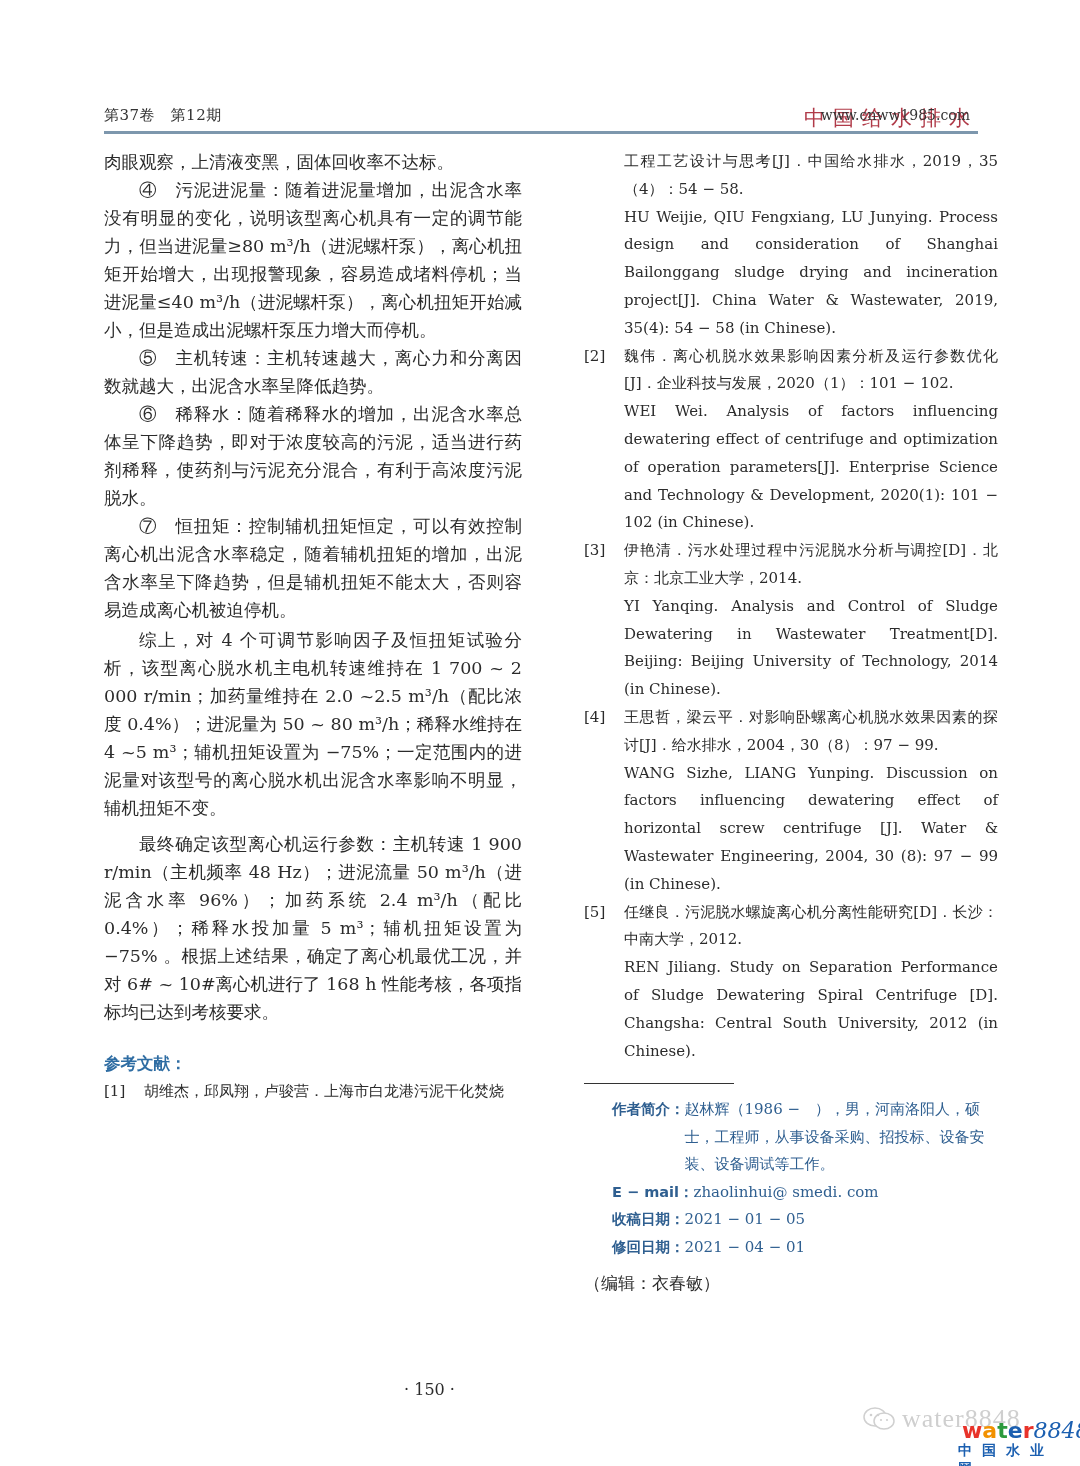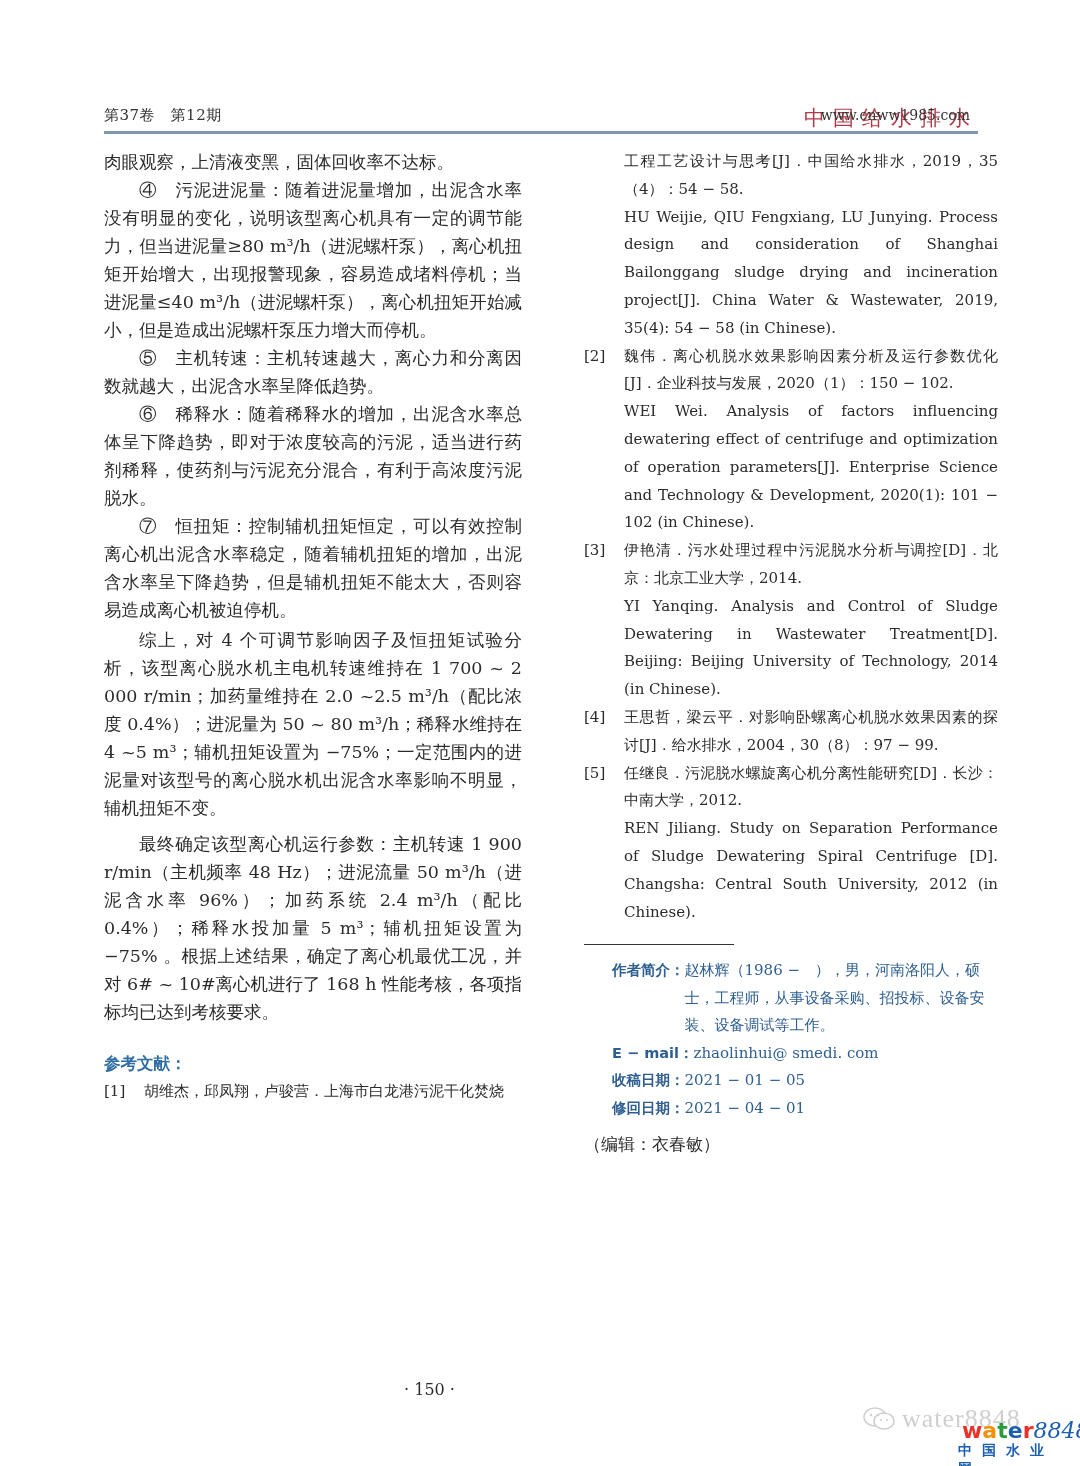--- a/index.html
+++ b/index.html
@@ -70,35 +70,36 @@
 </div>
 
 <div class="col col-right">
   <div class="ref-cont">
     <p>工程工艺设计与思考[J]．中国给水排水，2019，35（4）：54 − 58.</p>
     <p>HU Weijie, QIU Fengxiang, LU Junying. Process design and consideration of Shanghai Bailonggang sludge drying and incineration project[J]. China Water &amp; Wastewater, 2019, 35(4): 54 − 58 (in Chinese).</p>
   </div>
   <div class="ref">
     <span class="ref-num">[2]</span>
     <div class="ref-body">
-      <p>魏伟．离心机脱水效果影响因素分析及运行参数优化[J]．企业科技与发展，2020（1）：150 − 102.</p>
+      <p>魏伟．离心机脱水效果影响因素分析及运行参数优化[J]．企业科技与发展，2020（1）：101 − 102.</p>
       <p>WEI Wei. Analysis of factors influencing dewatering effect of centrifuge and optimization of operation parameters[J]. Enterprise Science and Technology &amp; Development, 2020(1): 101 − 102 (in Chinese).</p>
     </div>
   </div>
   <div class="ref">
     <span class="ref-num">[3]</span>
     <div class="ref-body">
       <p>伊艳清．污水处理过程中污泥脱水分析与调控[D]．北京：北京工业大学，2014.</p>
       <p>YI Yanqing. Analysis and Control of Sludge Dewatering in Wastewater Treatment[D]. Beijing: Beijing University of Technology, 2014 (in Chinese).</p>
     </div>
   </div>
   <div class="ref">
     <span class="ref-num">[4]</span>
     <div class="ref-body">
       <p>王思哲，梁云平．对影响卧螺离心机脱水效果因素的探讨[J]．给水排水，2004，30（8）：97 − 99.</p>
+      <p>WANG Sizhe, LIANG Yunping. Discussion on factors influencing dewatering effect of horizontal screw centrifuge [J]. Water &amp; Wastewater Engineering, 2004, 30 (8): 97 − 99 (in Chinese).</p>
     </div>
   </div>
   <div class="ref">
     <span class="ref-num">[5]</span>
     <div class="ref-body">
       <p>任继良．污泥脱水螺旋离心机分离性能研究[D]．长沙：中南大学，2012.</p>
       <p>REN Jiliang. Study on Separation Performance of Sludge Dewatering Spiral Centrifuge [D]. Changsha: Central South University, 2012 (in Chinese).</p>
     </div>
   </div>
 

